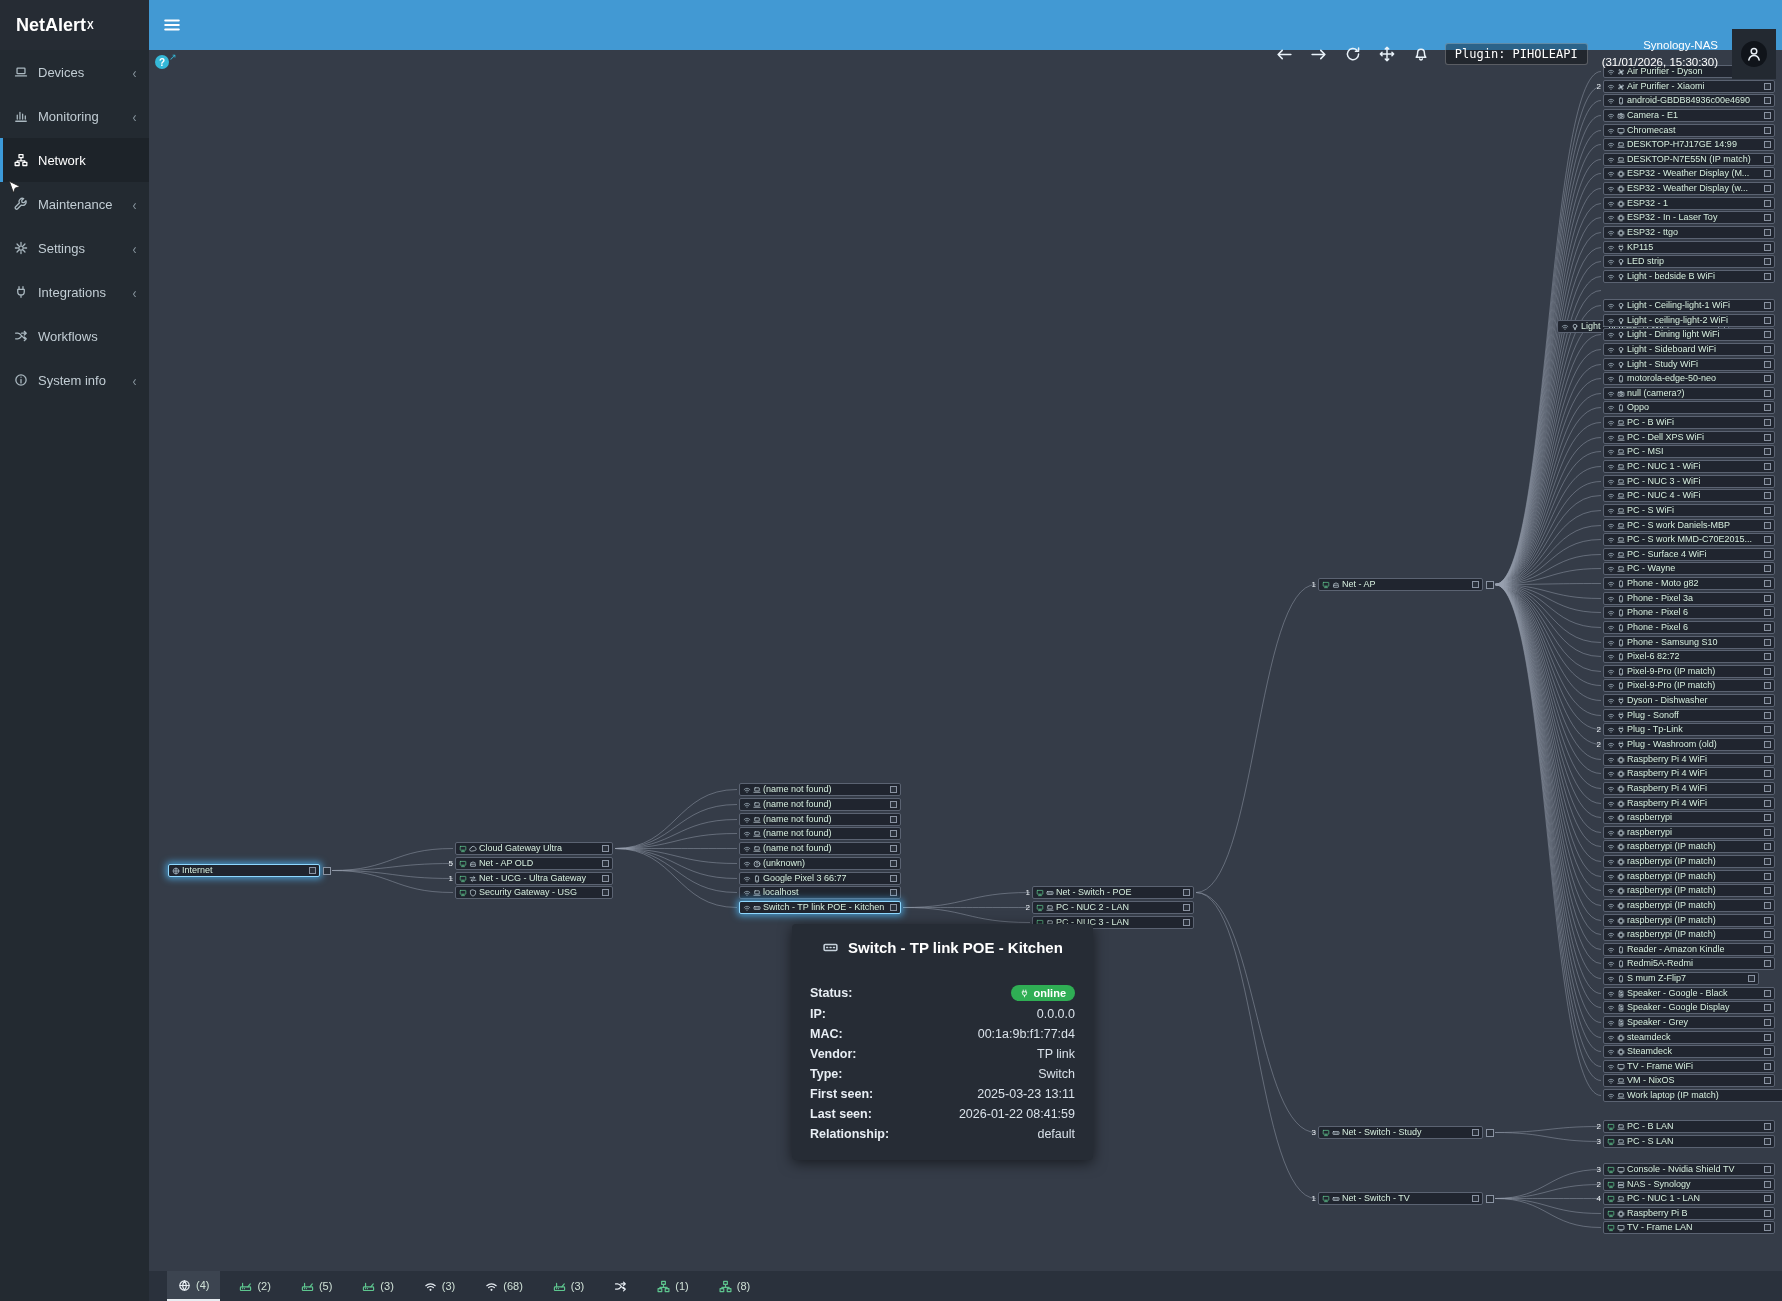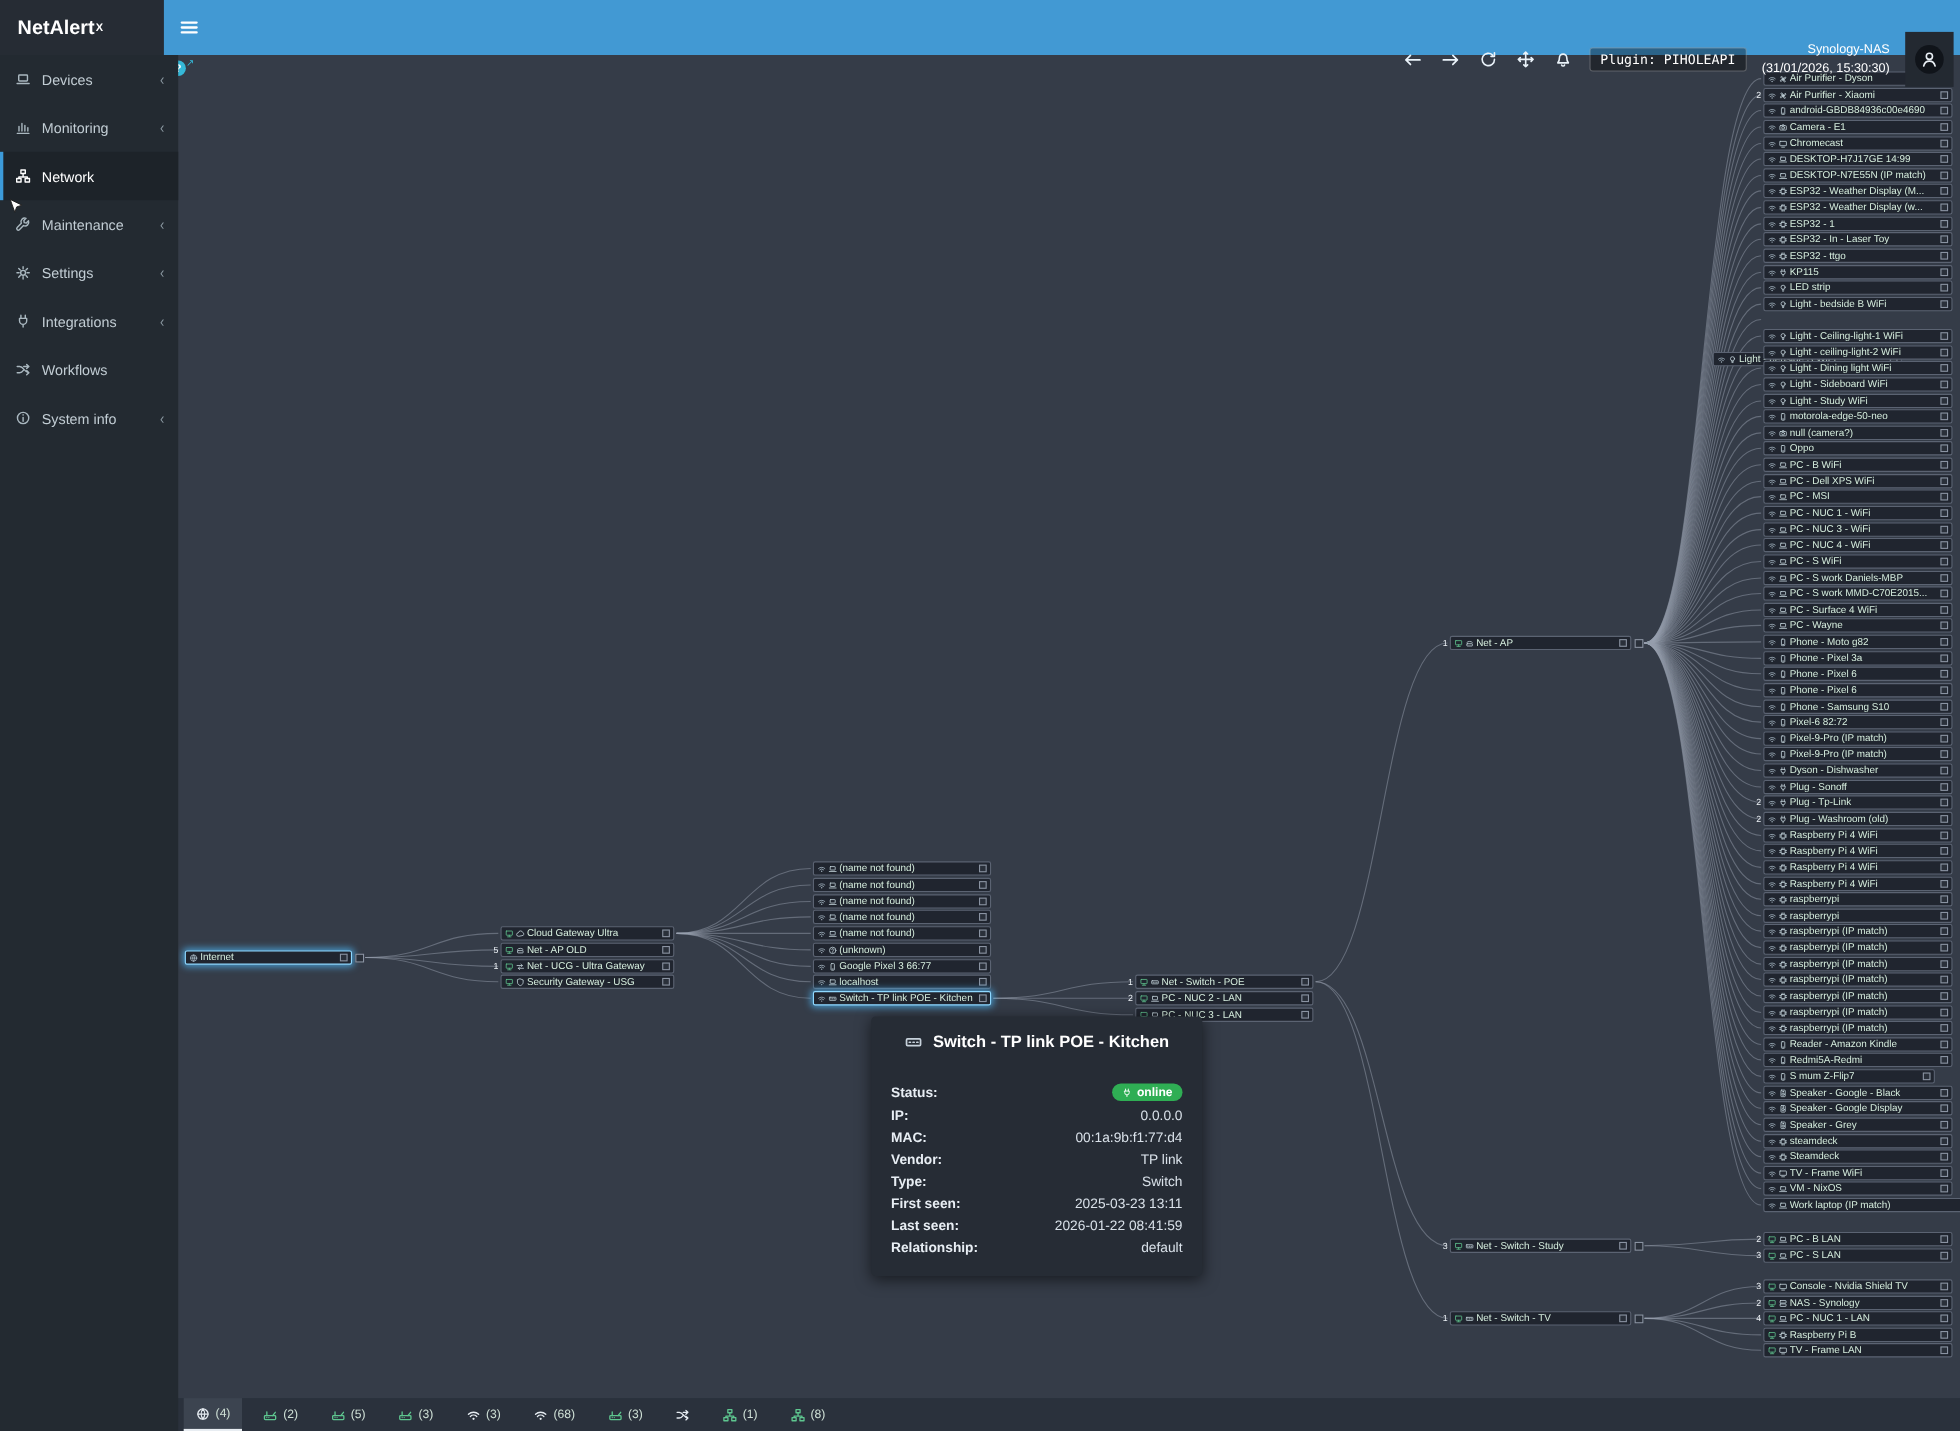--- a/index.html
+++ b/index.html
@@ -14,21 +14,21 @@
   #hamburger{position:absolute;left:160px;top:13px;width:24px;height:24px;color:#fff;cursor:pointer;}
   .hdr-right{position:absolute;right:0;top:0;height:50px;display:flex;align-items:center;gap:14px;padding-right:6px;margin-top:29px;}
   .hdr-ico{width:20px;height:20px;color:#eaf3fa;display:inline-flex;align-items:center;justify-content:center;}
   #plugin-badge{font-family:"DejaVu Sans Mono",monospace;font-size:12px;color:#fff;
      background:rgba(0,0,0,.35);border:1px solid rgba(255,255,255,.25);border-radius:3px;padding:3px 9px;}
   #host-block{color:#fff;font-size:11.5px;text-align:right;line-height:1.45;}
   #avatar-block{width:44px;height:50px;background:#232931;display:flex;align-items:center;justify-content:center;}
   #avatar{width:26px;height:26px;border-radius:50%;background:#10141a;color:#e8eef4;display:flex;align-items:center;justify-content:center;}
 
   
-  #sidebar{position:absolute;left:0;top:50px;width:162px;height:1251px;background:#232a31;z-index:30;}
+  #sidebar{position:absolute;left:0;top:50px;width:149px;height:1251px;background:#232a31;z-index:30;}
   .side-item{height:44px;display:flex;align-items:center;gap:10px;padding-left:14px;color:#c2cdd4;font-size:13px;cursor:pointer;position:relative;}
   .side-item .chev{position:absolute;right:12px;font-size:15px;color:#8a97a0;transform:scaleX(.8);}
   .side-item.active{background:#1d2329;color:#fff;border-left:3px solid #3c9ad9;padding-left:11px;}
   .side-item .ico{color:#aab8c0;}
   .side-item.active .ico{color:#fff;}
 
   
   #help-btn{position:absolute;left:155px;top:55px;width:14px;height:14px;border-radius:50%;background:#35b8d8;color:#fff;
      font-size:10px;font-weight:bold;display:flex;align-items:center;justify-content:center;z-index:25;cursor:pointer;}
   #help-ext{position:absolute;left:169px;top:52px;color:#35b8d8;font-size:9px;z-index:25;}

